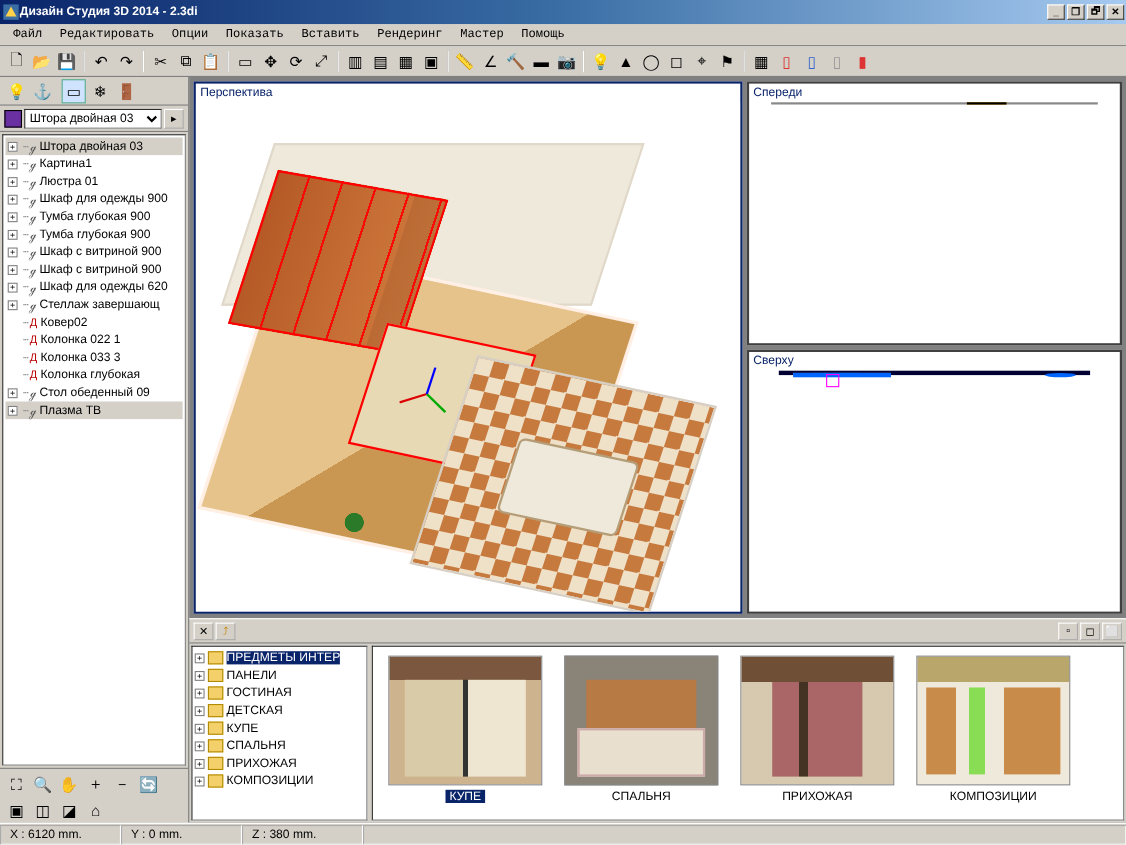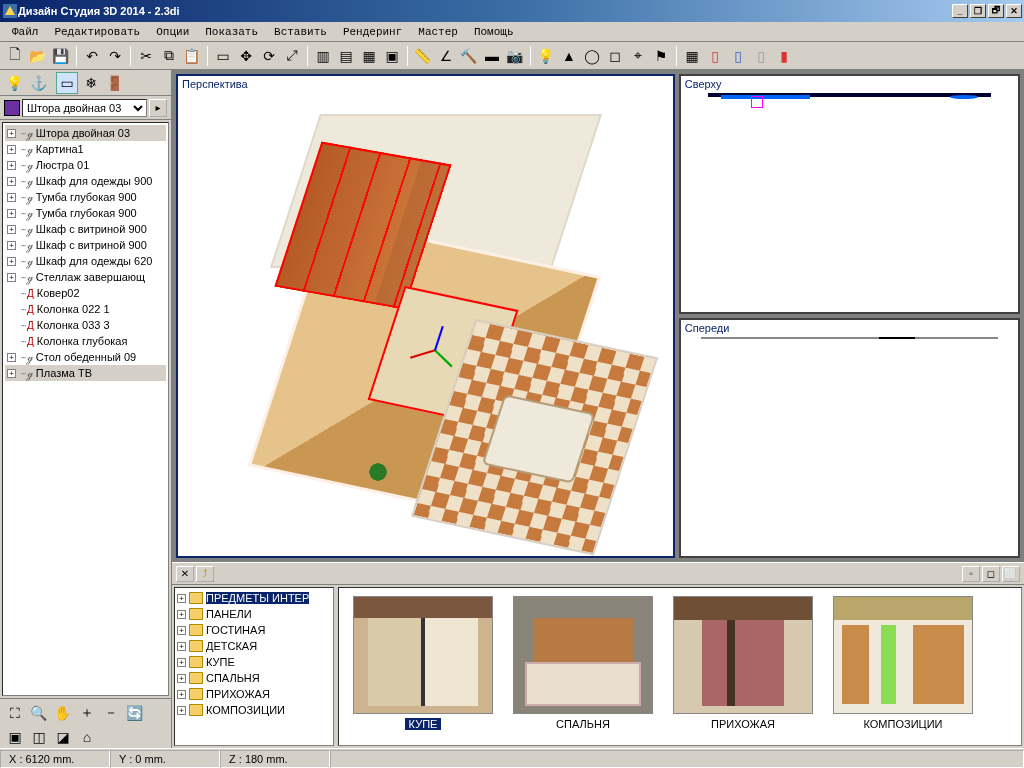--- a/index.html
+++ b/index.html
@@ -152,21 +152,21 @@
     overflow:hidden;
   }
   .viewport.plain { border-color:#404040; }
   .viewport .vtitle {
     font-size:11px; color:#0a246a;
     padding:2px 4px;
     font-weight:normal;
     border-bottom:1px dotted transparent;
     cursor:pointer;
   }
-  .vp-left { flex:1.45; display:flex; flex-direction:row; }
+  .vp-left { flex:1.45; display:flex; flex-direction:column; }
   .vp-right { flex:1; display:flex; flex-direction:column; gap:4px; }
   .vp-right .viewport { flex:1; }
 
   
   .scene3d {
     flex:1;
     position:relative;
     background:#fff;
   }
   .room {
@@ -579,54 +579,54 @@
               <div class="ax x"></div>
                 <div class="ax y"></div>
                 <div class="ax z"></div>
             </div>
           </div>
         </div>
       </div>
 
       <div class="vp-right">
         <div class="viewport plain">
+          <div class="vtitle">Спереди</div>
+          <div class="frontScene">
+            <div class="frontBar">
+              <div class="wall"></div>
+              <div class="furn f1"></div>
+                <div class="furn f2"></div>
+                <div class="furn f3"></div>
+              <div class="furn f4"></div>
+                <div class="furn f5"></div>
+                <div class="furn f6"></div>
+              <div class="furn f7"></div>
+                <div class="furn f8"></div>
+            </div>
+          </div>
+        </div>
+        <div class="viewport plain">
           <div class="vtitle">Сверху</div>
           <div class="topScene">
             <div class="roomTop">
               <div class="partition"></div>
               <div class="sh s1"></div>
                 <div class="sh s2"></div>
                 <div class="sh s3"></div>
               <div class="sh s4"></div>
                 <div class="sh s5"></div>
                 <div class="sh s6"></div>
               <div class="sh s7"></div>
                 <div class="sh s8"></div>
                 <div class="sh s9"></div>
               <div class="sh s10"></div>
                 <div class="sh s11"></div>
             </div>
           </div>
         </div>
-        <div class="viewport plain">
-          <div class="vtitle">Спереди</div>
-          <div class="frontScene">
-            <div class="frontBar">
-              <div class="wall"></div>
-              <div class="furn f1"></div>
-                <div class="furn f2"></div>
-                <div class="furn f3"></div>
-              <div class="furn f4"></div>
-                <div class="furn f5"></div>
-                <div class="furn f6"></div>
-              <div class="furn f7"></div>
-                <div class="furn f8"></div>
-            </div>
-          </div>
-        </div>
       </div>
     </div>
 
     <div class="gallery">
       <div class="galleryTop">
         <div class="gbarRow">
           <div class="viewbtn">✕</div>
           <div class="viewbtn" style="color:#c80">⤴</div>
           <div class="spacer"></div>
           <div class="viewbtn">▫</div>
@@ -696,15 +696,15 @@
             </div>
         </div>
       </div>
     </div>
   </div>
 </div>
 
 <div class="statusbar">
   <div class="cell">X : 6120 mm.</div>
   <div class="cell">Y : 0 mm.</div>
-  <div class="cell">Z : 180 mm.</div>
+  <div class="cell">Z : 380 mm.</div>
   <div class="spacer"></div>
 </div>
 
 </body></html>

